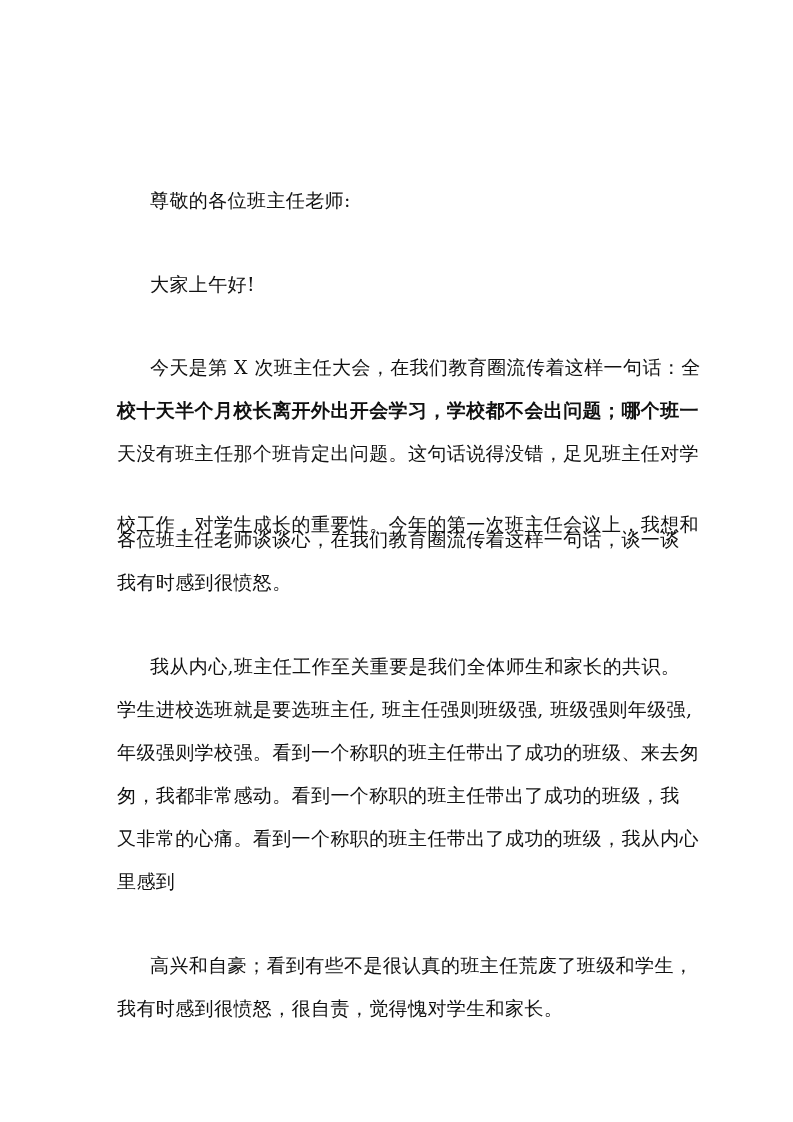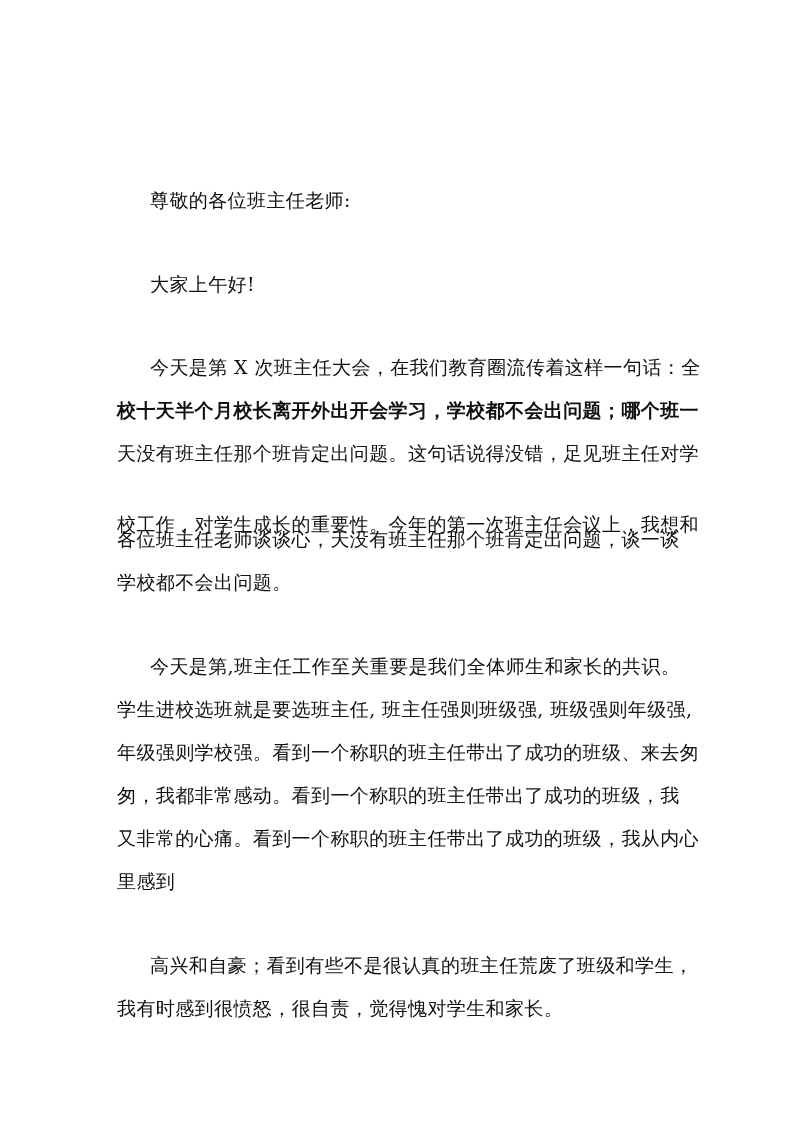--- a/index.html
+++ b/index.html
@@ -19,26 +19,26 @@
 
 <div class="page">
   <div class="line indent" style="top:188px;">尊敬的各位班主任老师:</div>
   <div class="line indent" style="top:272px;">大家上午好!</div>
 
   <div>
     <div class="line indent" style="top:355px;">今天是第 X 次班主任大会，在我们教育圈流传着这样一句话：全</div>
     <div class="line" style="top:398px;font-weight:bold;">校十天半个月校长离开外出开会学习，学校都不会出问题；哪个班一</div>
     <div class="line" style="top:441px;">天没有班主任那个班肯定出问题。这句话说得没错，足见班主任对学</div>
     <div class="line" style="top:512px;">校工作，对学生成长的重要性。今年的第一次班主任会议上，我想和</div>
-    <div class="line" style="top:527px;">各位班主任老师谈谈心，天没有班主任那个班肯定出问题，谈一谈</div>
-    <div class="line" style="top:570px;">学校都不会出问题。</div>
+    <div class="line" style="top:527px;">各位班主任老师谈谈心，在我们教育圈流传着这样一句话，谈一谈</div>
+    <div class="line" style="top:570px;">我有时感到很愤怒。</div>
   </div>
 
   <div>
-    <div class="line indent" style="top:654px;">今天是第,班主任工作至关重要是我们全体师生和家长的共识。</div>
+    <div class="line indent" style="top:654px;">我从内心,班主任工作至关重要是我们全体师生和家长的共识。</div>
     <div class="line" style="top:697px;">学生进校选班就是要选班主任, 班主任强则班级强, 班级强则年级强,</div>
     <div class="line" style="top:740px;">年级强则学校强。看到一个称职的班主任带出了成功的班级、来去匆</div>
     <div class="line" style="top:783px;">匆，我都非常感动。看到一个称职的班主任带出了成功的班级，我</div>
     <div class="line" style="top:826px;">又非常的心痛。看到一个称职的班主任带出了成功的班级，我从内心</div>
     <div class="line" style="top:869px;">里感到</div>
   </div>
 
   <div>
     <div class="line indent" style="top:953px;">高兴和自豪；看到有些不是很认真的班主任荒废了班级和学生，</div>
     <div class="line" style="top:996px;">我有时感到很愤怒，很自责，觉得愧对学生和家长。</div>

